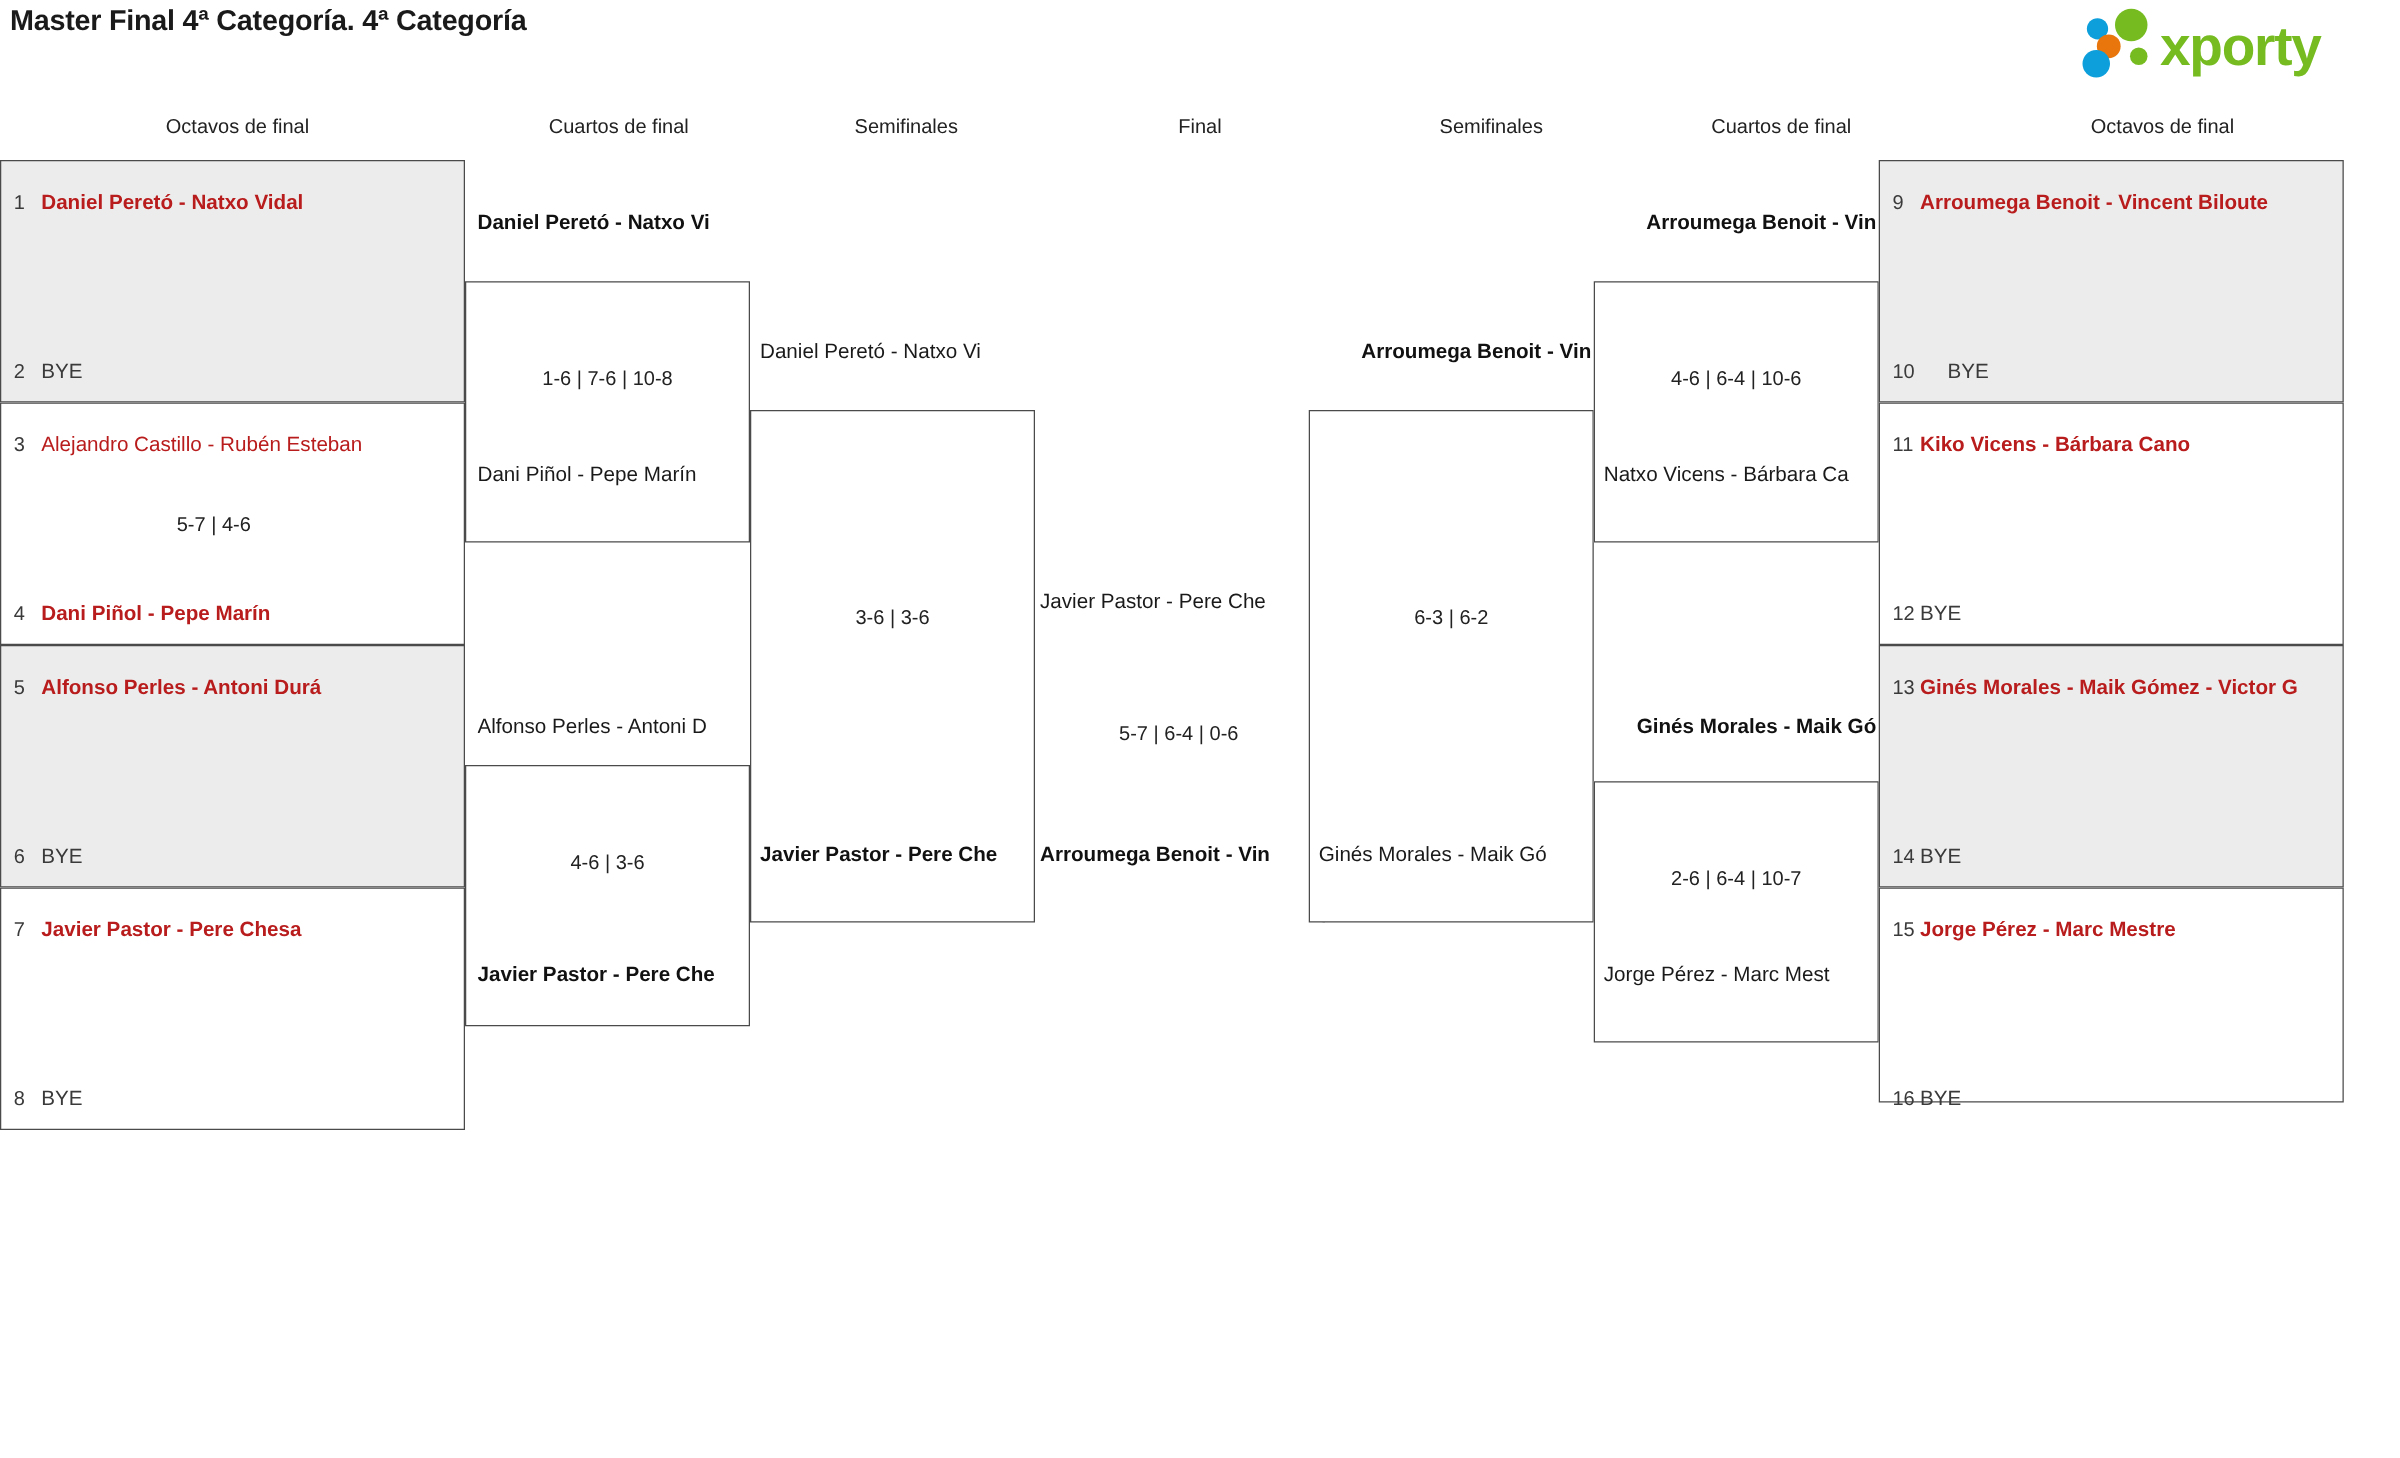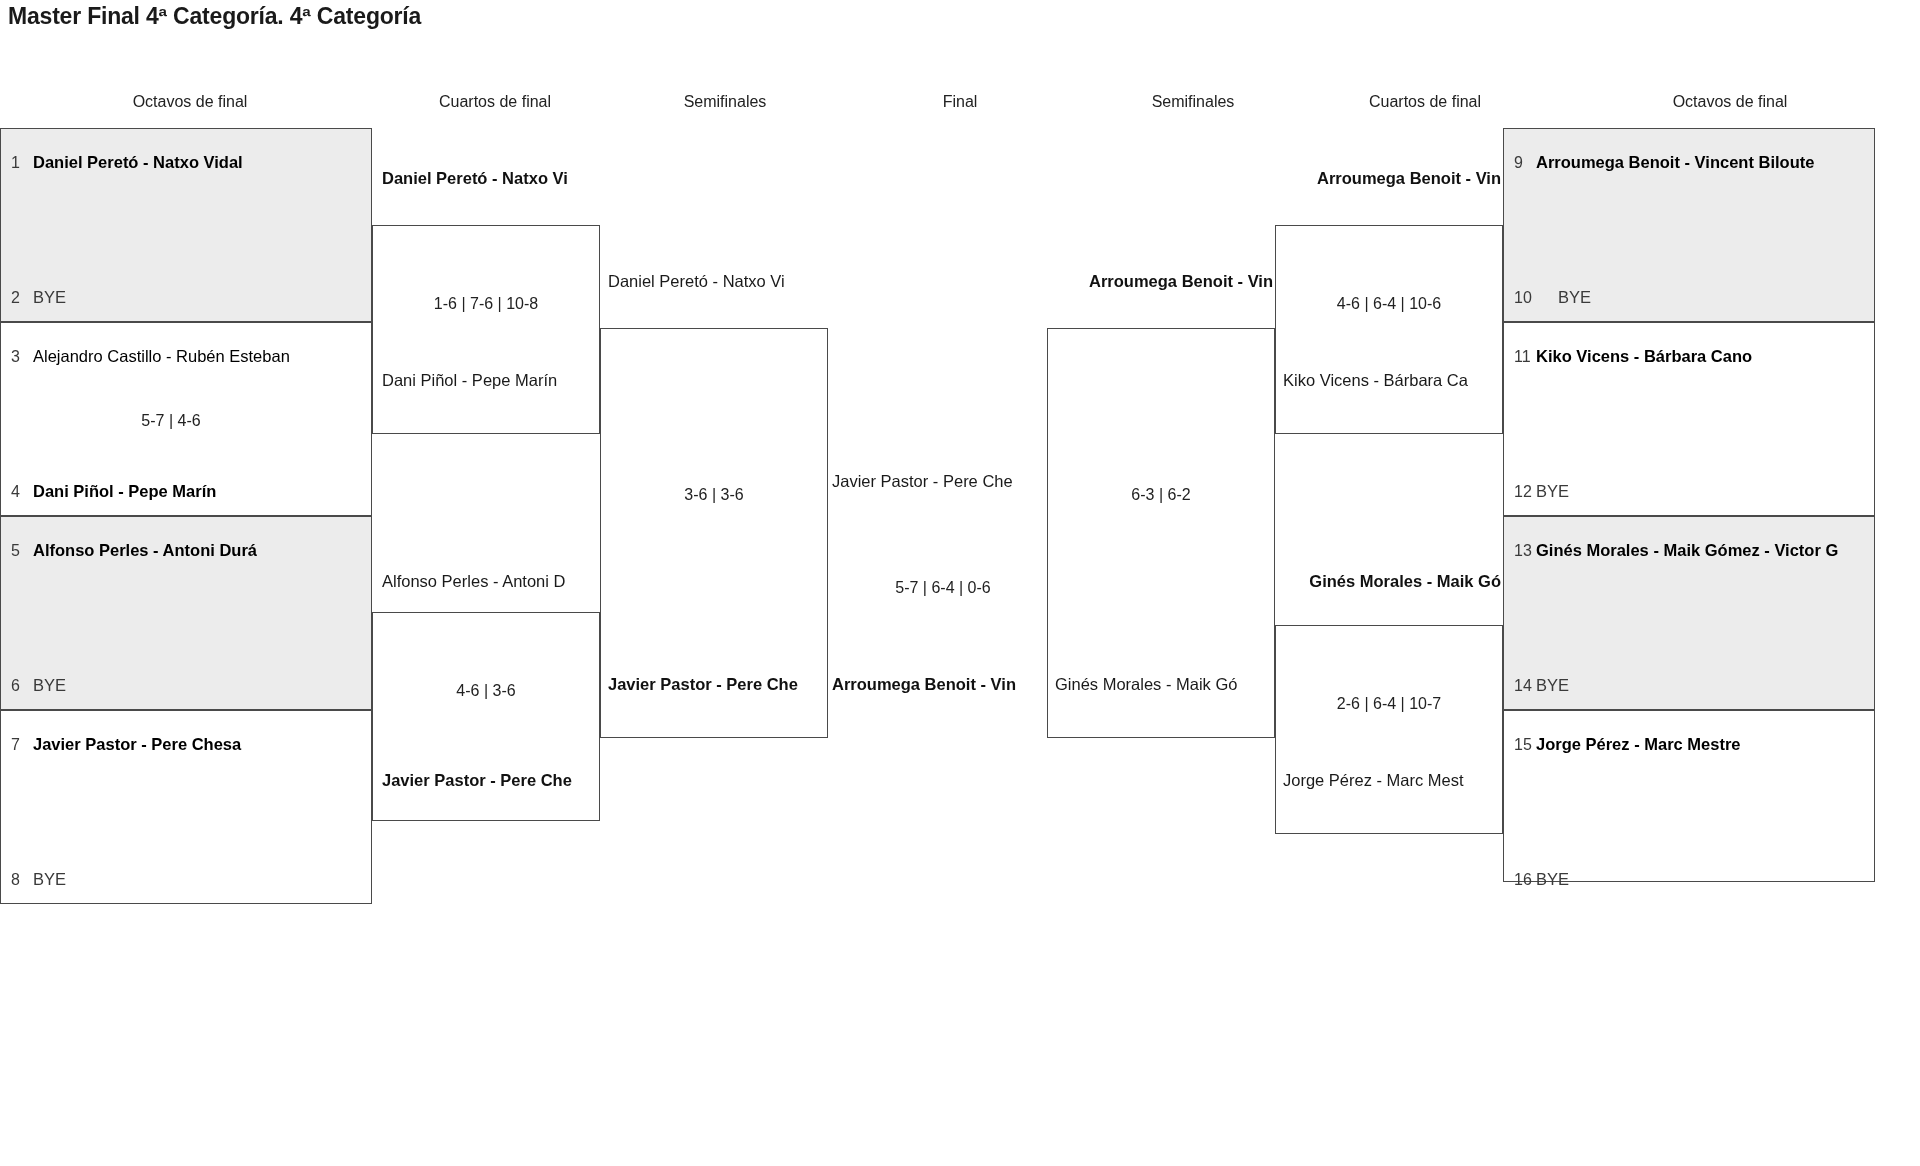--- a/index.html
+++ b/index.html
@@ -79,21 +79,21 @@
     display: flex;
     align-items: baseline;
   }
   .seed .num {
     display: inline-block;
     min-width: 22px;
     color: #3a3a3a;
     font-weight: normal;
     font-size: 16px;
   }
-  .seed .nm { color: #000000; }
+  .seed .nm { color: #b91c1c; }
   .seed.win .nm { font-weight: bold; }
   .seed.bye .nm { color: #3a3a3a; }
 
   
   .slot {
     position: absolute;
     font-size: 16.5px;
     white-space: nowrap;
     line-height: 1;
     color: #111;
@@ -114,20 +114,32 @@
 </style>
 </head>
 <body>
 
 <div id="header">
 
   <div id="title-block">
     <span id="title-line2">Master Final 4ª Categoría. 4ª Categoría</span>
   </div>
 
+  <div id="logo">
+    <svg width="250" height="60" viewBox="0 0 250 60" xmlns="http://www.w3.org/2000/svg">
+
+      <circle cx="22" cy="17" r="8.5" fill="#0c9fdb"></circle>
+      <circle cx="49" cy="14" r="13" fill="#76bc21"></circle>
+      <circle cx="31" cy="31" r="9.5" fill="#e8760c"></circle>
+      <circle cx="55" cy="39" r="7" fill="#76bc21"></circle>
+      <circle cx="21" cy="45" r="11" fill="#0c9fdb"></circle>
+
+      <text x="72" y="46" font-family="Liberation Sans, sans-serif" font-size="44" font-weight="bold" fill="#76bc21" letter-spacing="-1">xporty</text>
+    </svg>
+  </div>
 </div>
 
 <div class="round-header" style="left:0px;   width:380px;">Octavos de final</div>
 <div class="round-header" style="left:380px; width:230px;">Cuartos de final</div>
 <div class="round-header" style="left:610px; width:230px;">Semifinales</div>
 <div class="round-header" style="left:845px; width:230px;">Final</div>
 <div class="round-header" style="left:1078px;width:230px;">Semifinales</div>
 <div class="round-header" style="left:1310px;width:230px;">Cuartos de final</div>
 <div class="round-header" style="left:1540px;width:380px;">Octavos de final</div>
 
@@ -205,21 +217,21 @@
 <div class="mbox" style="left:1047px; top:328px; width:228px; height:410px;">
   <div class="score" style="left:0; top:158px; width:100%;">6-3 | 6-2</div>
 </div>
 <div class="slot win" style="left:1055px; top:273px; width:218px; text-align:right;">Arroumega Benoit - Vin</div>
 <div class="slot lose" style="left:1055px; top:676px; width:218px;">Ginés Morales - Maik Gó</div>
 
 <div class="mbox" style="left:1275px; top:225px; width:228px; height:209px;">
   <div class="score" style="left:0; top:70px; width:100%;">4-6 | 6-4 | 10-6</div>
 </div>
 <div class="slot win" style="left:1283px; top:170px; width:218px; text-align:right;">Arroumega Benoit - Vin</div>
-<div class="slot lose" style="left:1283px; top:372px; width:218px;">Kiko Vicens - Bárbara Ca</div>
+<div class="slot lose" style="left:1283px; top:372px; width:218px;">Natxo Vicens - Bárbara Ca</div>
 
 <div class="mbox" style="left:1275px; top:625px; width:228px; height:209px;">
   <div class="score" style="left:0; top:70px; width:100%;">2-6 | 6-4 | 10-7</div>
 </div>
 <div class="slot win" style="left:1283px; top:573px; width:218px; text-align:right;">Ginés Morales - Maik Gó</div>
 <div class="slot lose" style="left:1283px; top:772px; width:218px;">Jorge Pérez - Marc Mest</div>
 
 <div class="mbox shaded" style="left:1503px; top:128px; width:372px; height:194px;">
   <div class="seed win" style="top:25px;">
     <span class="num">9</span>

